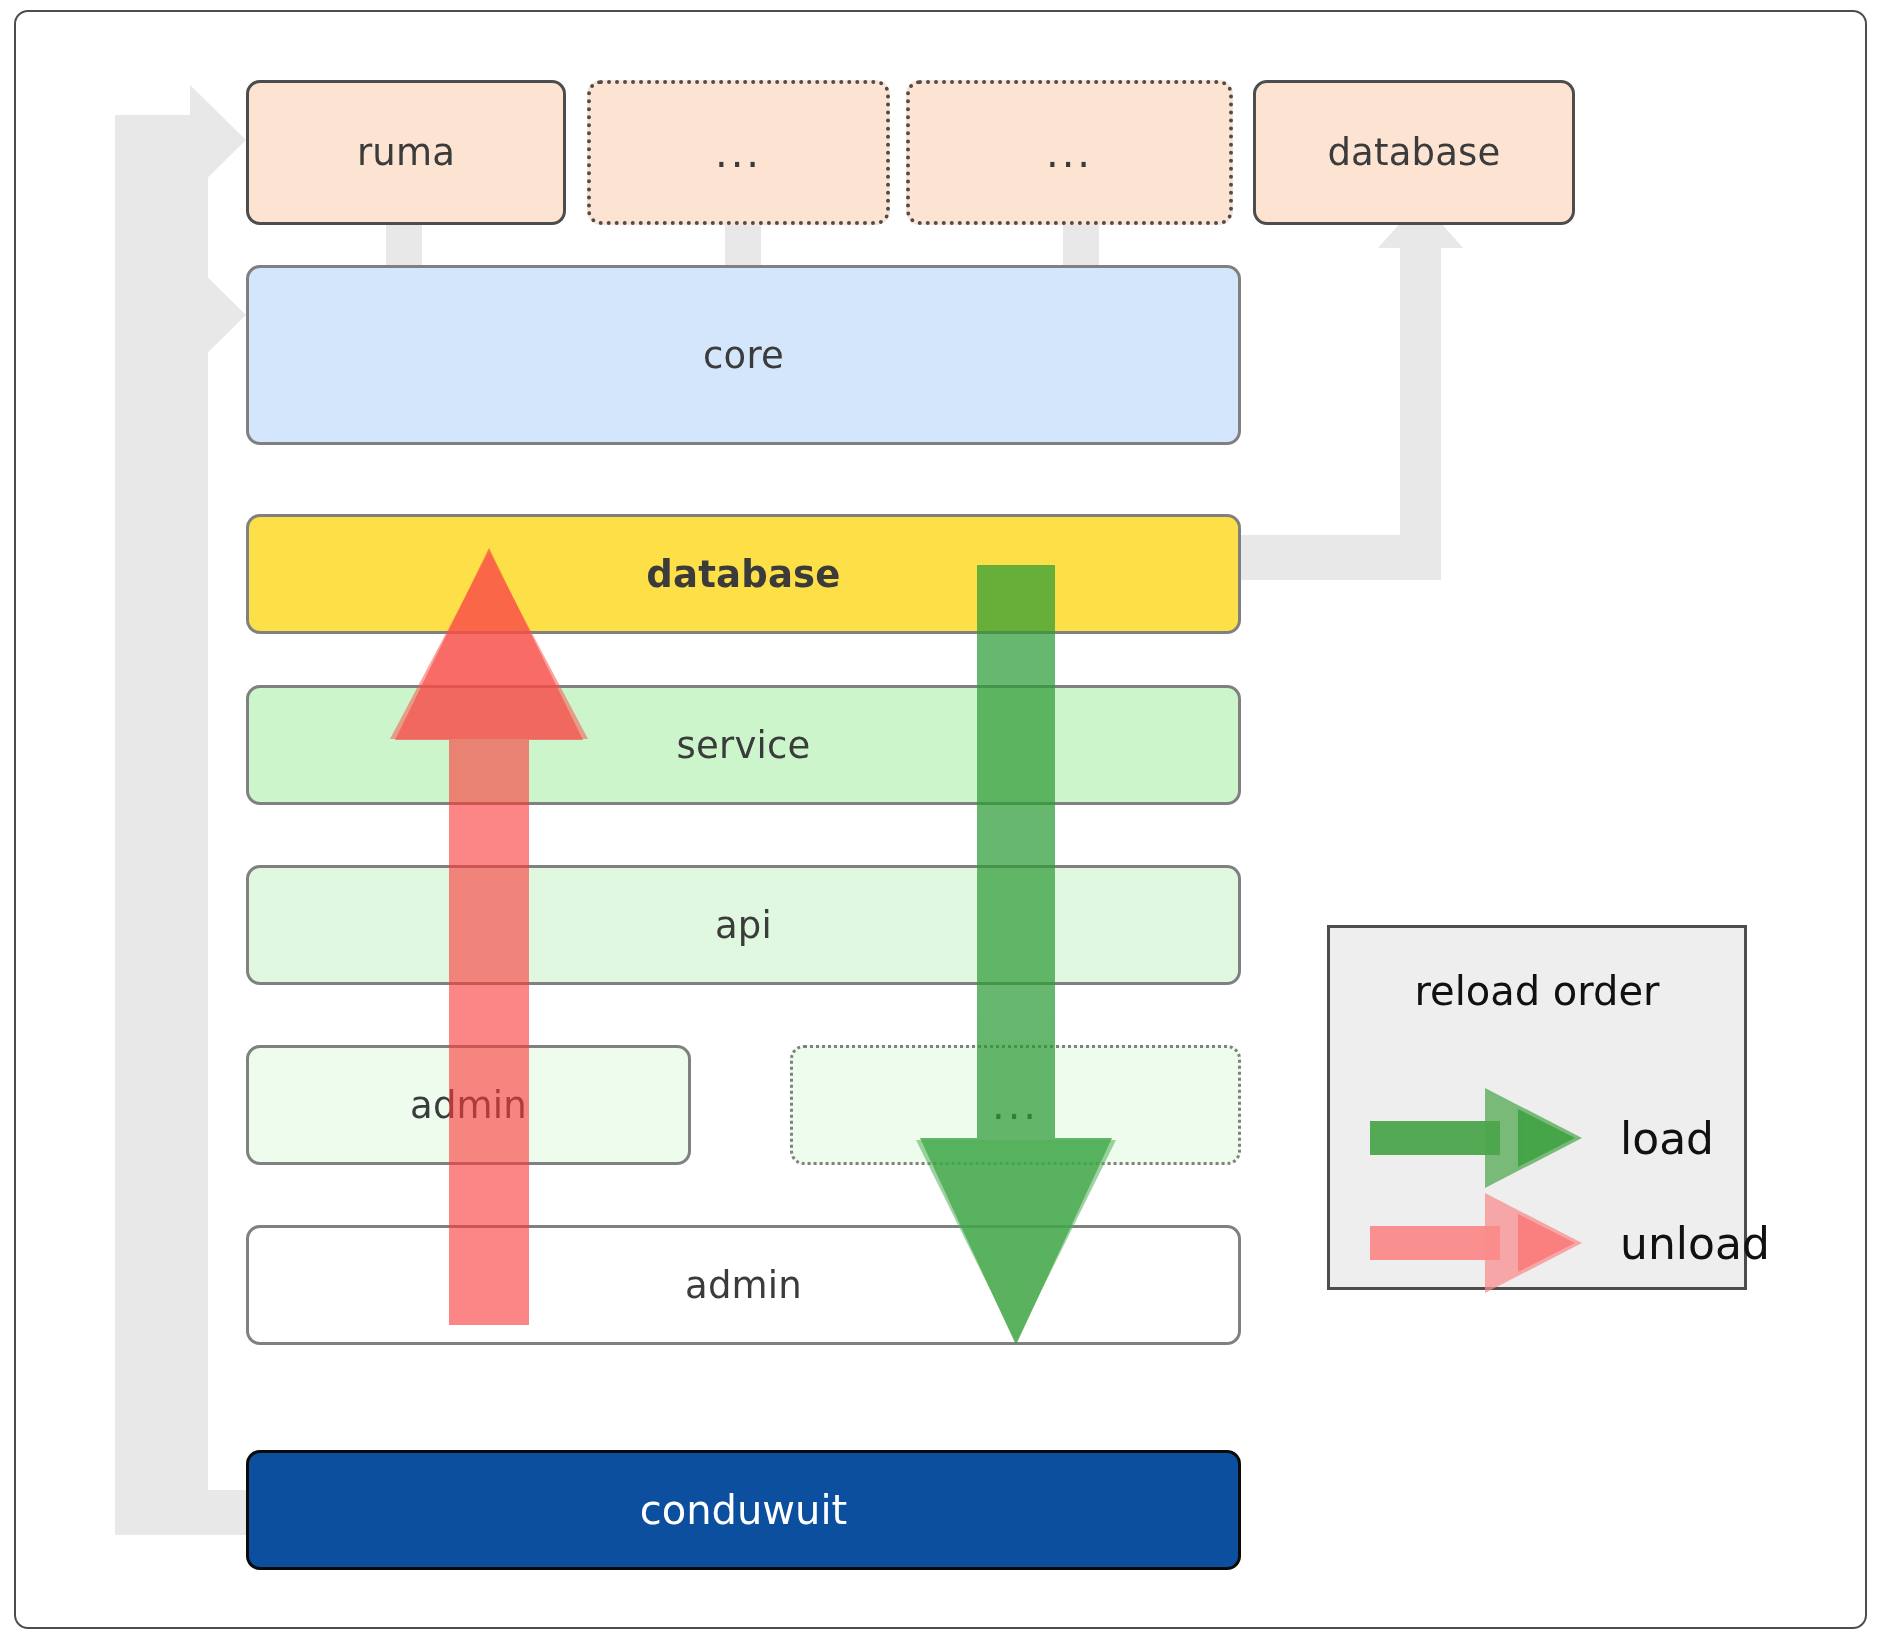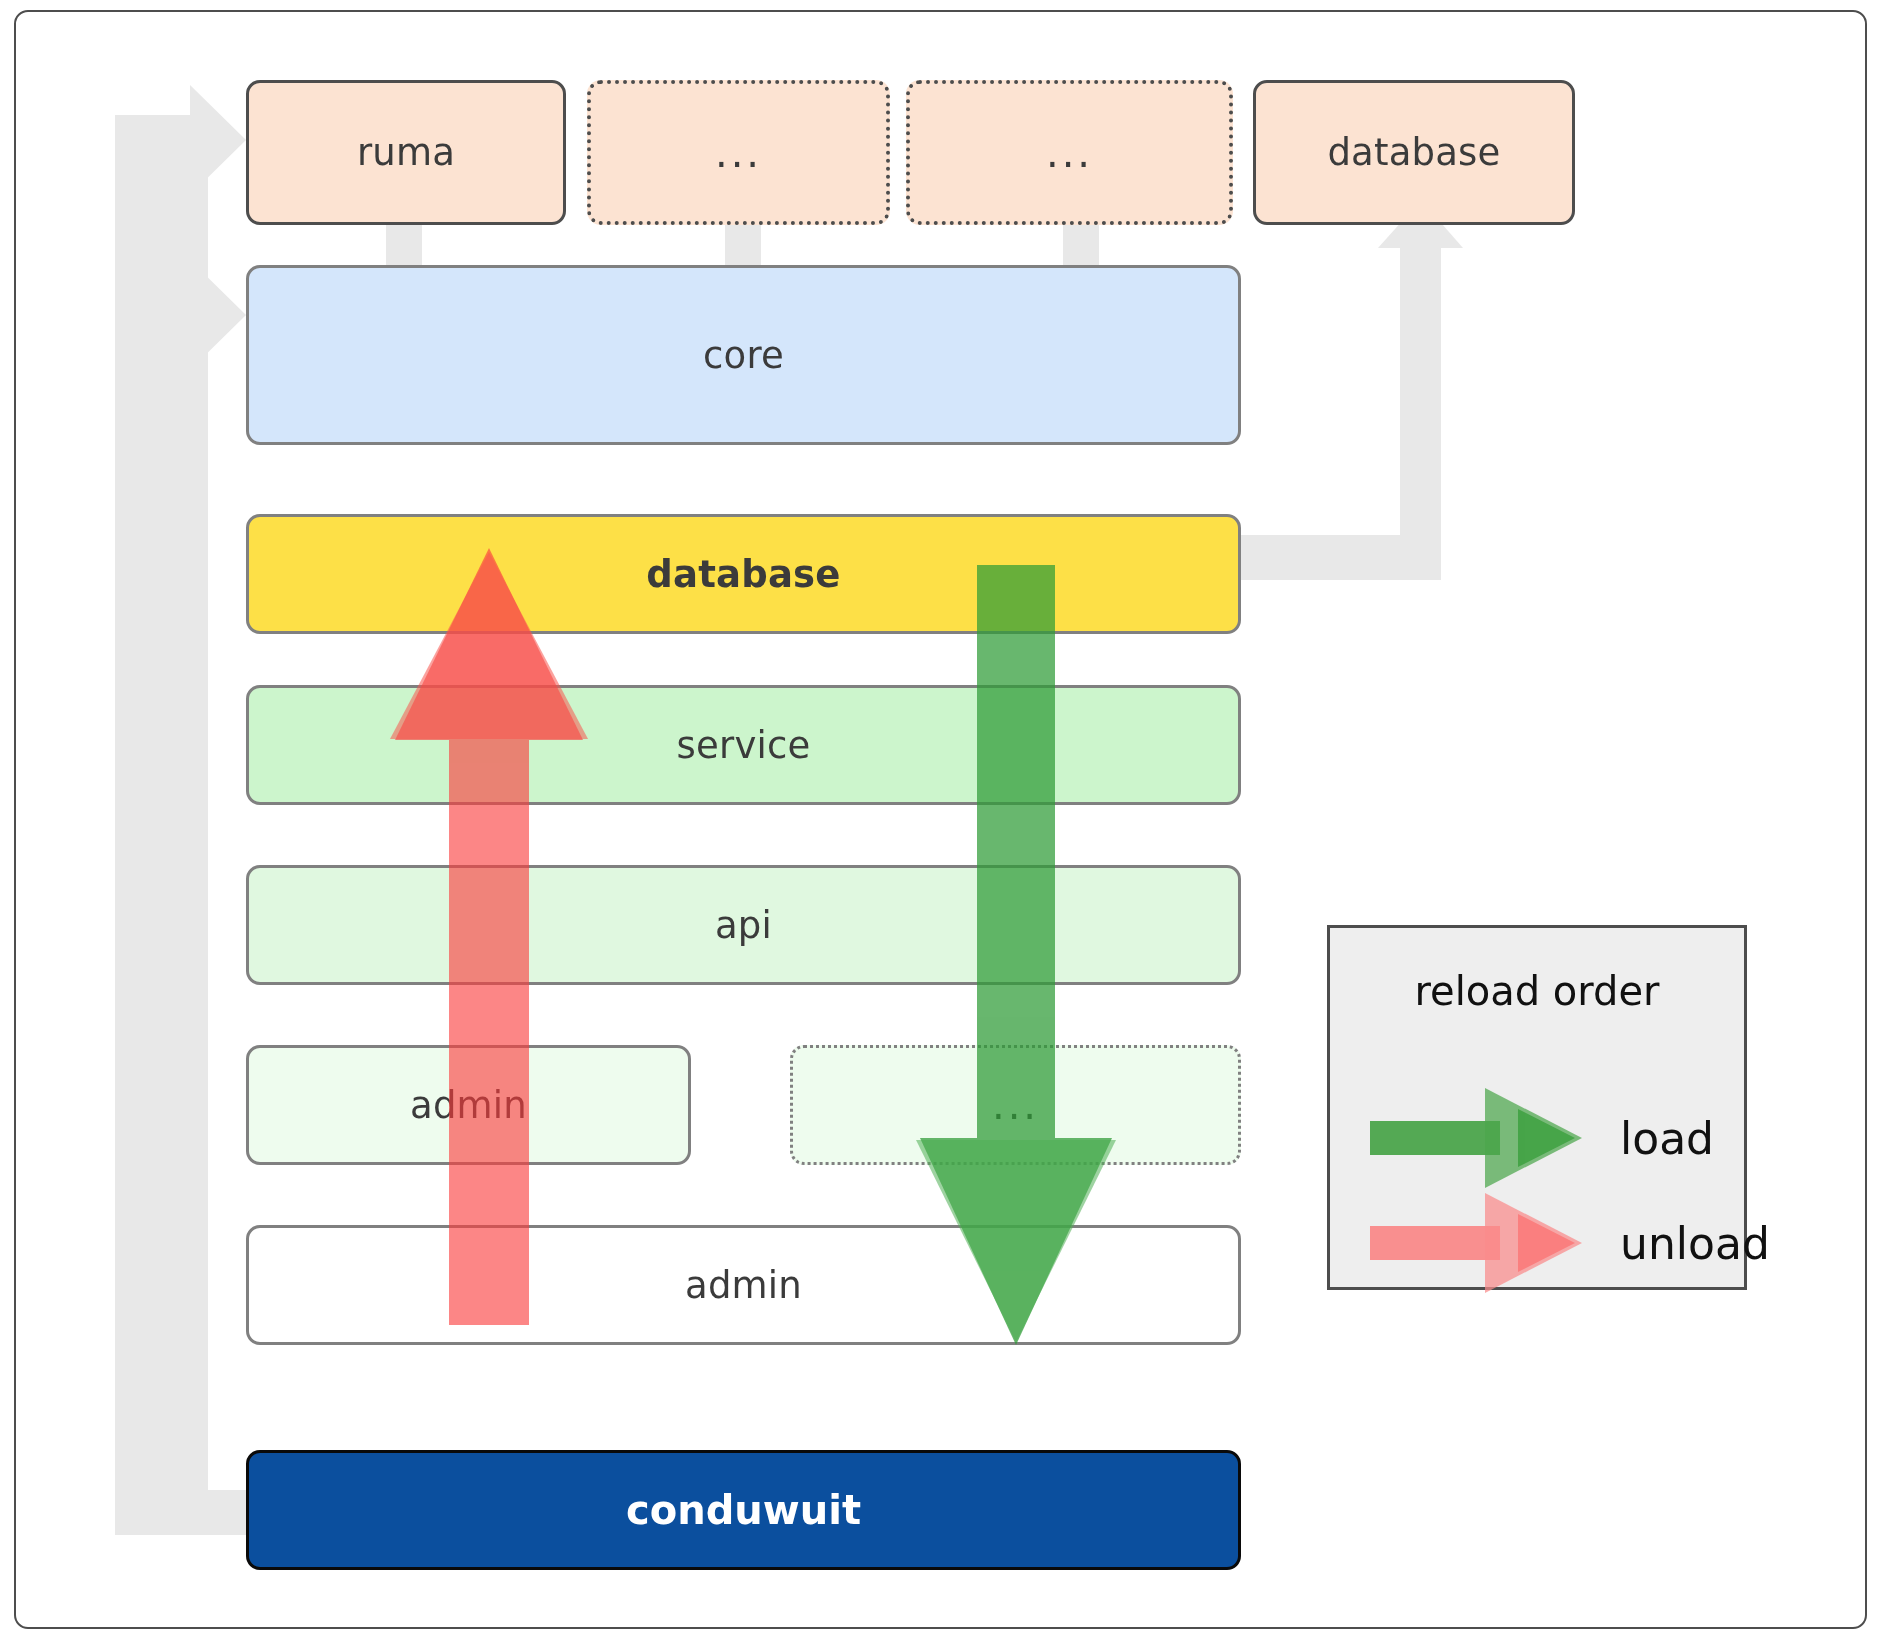--- a/index.html
+++ b/index.html
@@ -58,21 +58,21 @@
             border:3px dotted #808080;}
   .router-box{top:1225px;background:#ffffff;}
 
   .conduwuit-box{
     position:absolute;
     left:246px;top:1450px;width:995px;height:120px;
     background:#0b4f9e;
     border:3px solid #0a0a0a;
     border-radius:14px;
     display:flex;align-items:center;justify-content:center;
-    color:#ffffff;font-size:40px;font-weight:bold;
+    color:#ffffff;font-size:40px;font-weight:normal;
     box-sizing:border-box;z-index:3;
   }
 
   
   .legend{
     position:absolute;
     left:1327px;top:925px;width:420px;height:365px;
     background:#eeeeee;border:3px solid #4d4d4d;
     box-sizing:border-box;z-index:4;
   }

